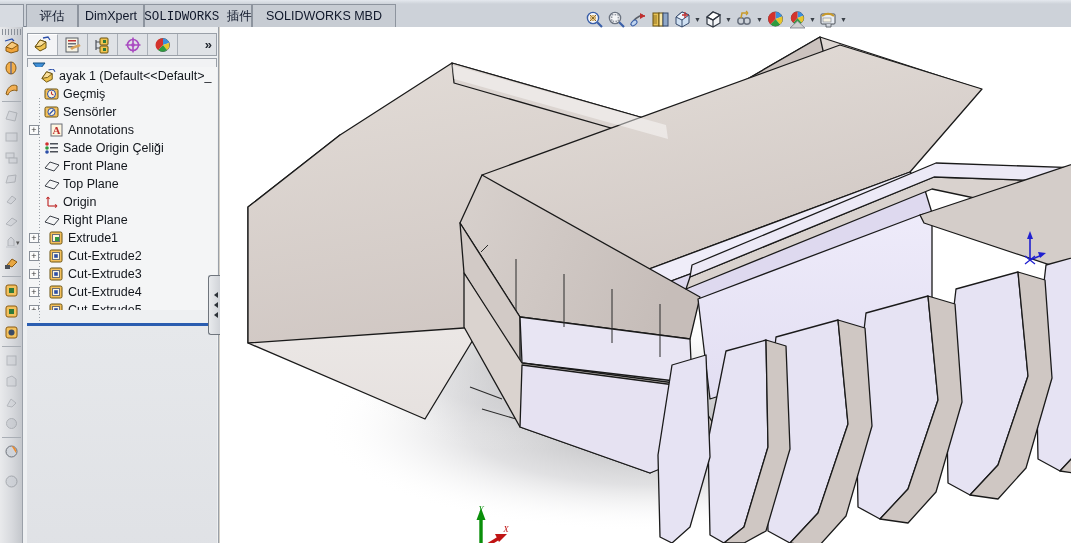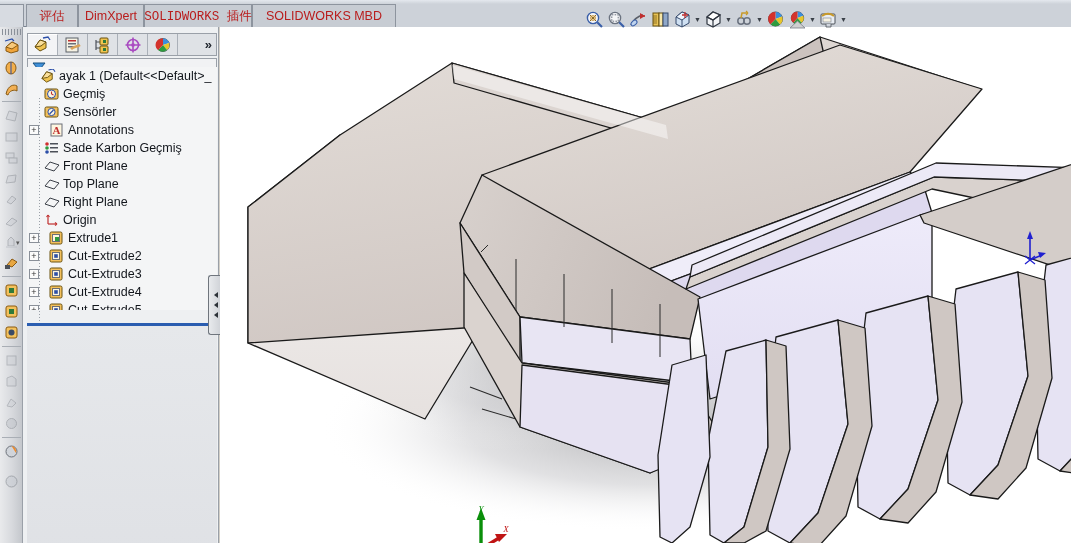--- a/index.html
+++ b/index.html
@@ -20,21 +20,21 @@
   #tabstrip .topline {
     position:absolute; left:0; top:0; width:1071px; height:4px;
     background: linear-gradient(#e4e8ee, #cdd2d9);
   }
   .tab {
     position: absolute; top: 4px; height: 23px;
     background: #c7ccd3;
     border: 1px solid #8d949e;
     border-bottom: none;
     display: flex; align-items: center; justify-content: center;
-    font-size: 12.5px; color: #b91c1c;
+    font-size: 12.5px; color: #0f172a;
     padding: 0 7px;
     white-space: nowrap;
     cursor: default;
   }
   .tab.first-partial { left: -8px; width: 32px; background:#d7dbe1; }
   #tab-evaluate { left: 26px; width: 52px; }
   #tab-dimxpert { left: 78px; width: 66px; }
   #tab-addins   { left: 144px; width: 108px; font-family: Liberation Mono, monospace; }
   #tab-mbd      { left: 252px; width: 144px; }
   #tabstrip .tabfill {
@@ -425,62 +425,62 @@
         <span class="ico">
           <svg width="15" height="14" viewBox="0 0 15 14">
             <circle cx="3" cy="3" r="1.8" fill="#d03030"></circle>
             <circle cx="3" cy="7" r="1.8" fill="#2f9a3e"></circle>
             <circle cx="3" cy="11" r="1.8" fill="#2c4fa8"></circle>
             <rect x="6" y="2" width="8" height="1.5" fill="#4b5059"></rect>
             <rect x="6" y="6" width="8" height="1.5" fill="#4b5059"></rect>
             <rect x="6" y="10" width="8" height="1.5" fill="#4b5059"></rect>
           </svg>
         </span>
-        <span class="lbl">Sade Karbon Geçmiş</span>
+        <span class="lbl">Sade Origin Çeliği</span>
       </div>
 
       <div class="trow indent-1">
         <span class="dots"></span>
         <span class="ico">
           <svg width="16" height="13" viewBox="0 0 16 13">
             <path d="M1 8 L6 2 L15 5 L10 11 Z" fill="none" stroke="#3a3f47" stroke-width="1"></path>
           </svg>
         </span>
         <span class="lbl">Front Plane</span>
       </div>
       <div class="trow indent-1">
         <span class="dots"></span>
         <span class="ico">
           <svg width="16" height="13" viewBox="0 0 16 13">
             <path d="M1 8 L6 2 L15 5 L10 11 Z" fill="none" stroke="#3a3f47" stroke-width="1"></path>
           </svg>
         </span>
         <span class="lbl">Top Plane</span>
       </div>
-      <div class="trow indent-1">
-        <span class="dots"></span>
-        <span class="ico">
-          <svg width="16" height="13" viewBox="0 0 16 13">
-            <path d="M1 8 L6 2 L15 5 L10 11 Z" fill="none" stroke="#3a3f47" stroke-width="1"></path>
-          </svg>
-        </span>
-        <span class="lbl">Right Plane</span>
-      </div>
-
       <div class="trow indent-1">
         <span class="dots"></span>
         <span class="ico">
           <svg width="15" height="14" viewBox="0 0 15 14">
             <path d="M4 11 L4 2" stroke="#c03030" stroke-width="1.2"></path>
             <path d="M4 2 L2.5 4 M4 2 L5.5 4" stroke="#c03030" stroke-width="1.1" fill="none"></path>
             <path d="M4 11 L13 11" stroke="#c03030" stroke-width="1.2"></path>
             <path d="M13 11 L11 9.5 M13 11 L11 12.5" stroke="#c03030" stroke-width="1.1" fill="none"></path>
           </svg>
         </span>
         <span class="lbl">Origin</span>
+      </div>
+
+      <div class="trow indent-1">
+        <span class="dots"></span>
+        <span class="ico">
+          <svg width="16" height="13" viewBox="0 0 16 13">
+            <path d="M1 8 L6 2 L15 5 L10 11 Z" fill="none" stroke="#3a3f47" stroke-width="1"></path>
+          </svg>
+        </span>
+        <span class="lbl">Right Plane</span>
       </div>
 
       <div class="trow indent-0">
         <span class="plus">+</span>
         <span class="dots"></span>
         <span class="ico">
           <svg width="15" height="14" viewBox="0 0 15 14">
             <rect x="1" y="1" width="12" height="12" rx="1.5" fill="#f3c15d" stroke="#6a5210"></rect>
             <rect x="3.5" y="3.5" width="7" height="7" fill="#fdf6e0" stroke="#6a6f78"></rect>
             <path d="M6 6 L10 6 L10 10 L6 10 Z" fill="#2f9a3e"></path>

